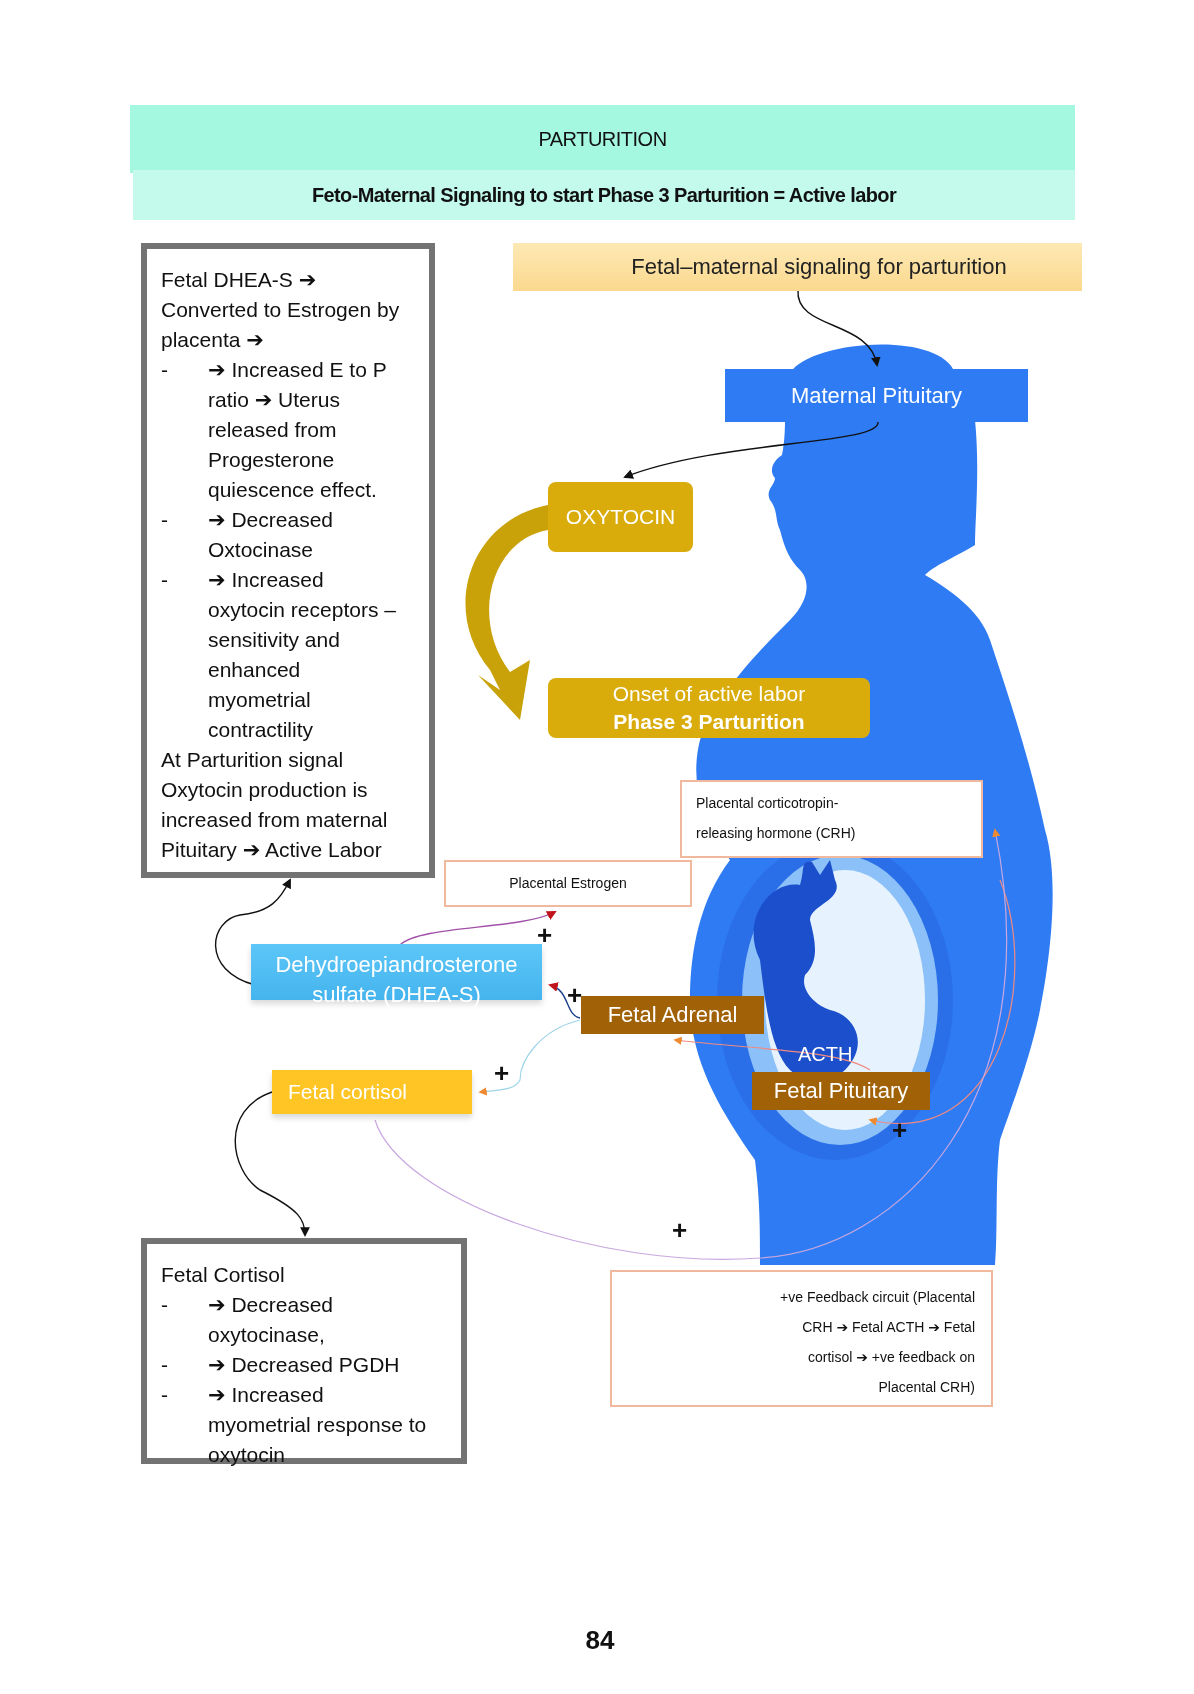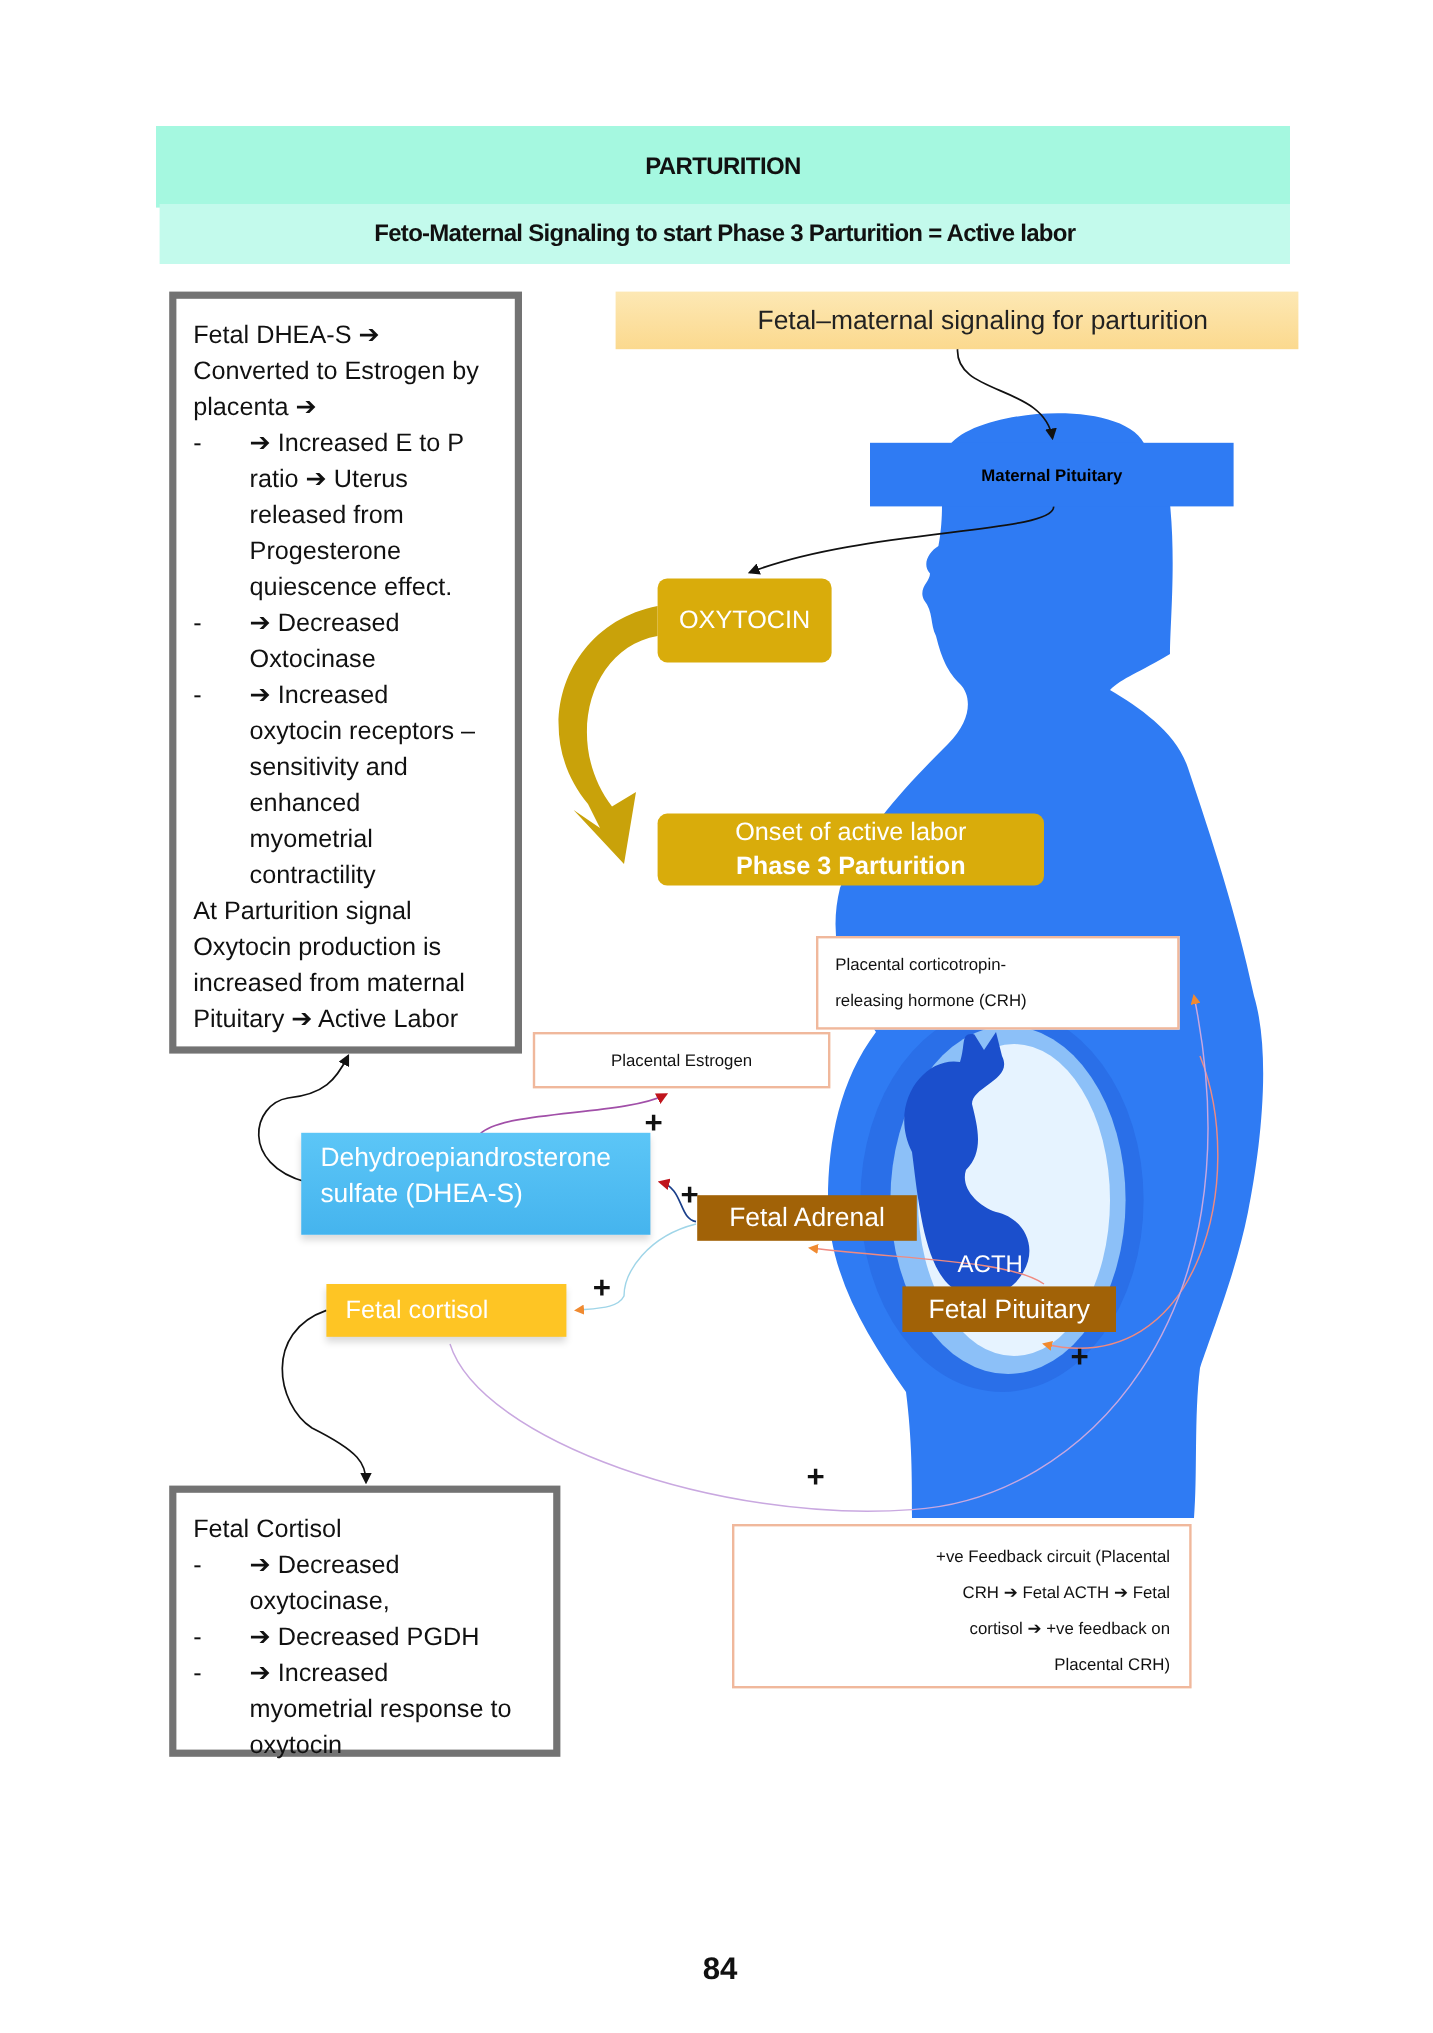--- a/index.html
+++ b/index.html
@@ -1,35 +1,35 @@
 <!DOCTYPE html>
 <html><head>
 <meta charset="utf-8">
 <style>
   html, body { margin:0; padding:0; background:#ffffff; }
   body { width:1194px; height:1694px; position:relative; overflow:hidden;
          font-family:"Liberation Sans", "DejaVu Sans", sans-serif; color:#111; }
   .abs { position:absolute; box-sizing:border-box; }
   .hdr1 { left:130px; top:105px; width:945px; height:68px; background:#a5f8e0;
           display:flex; align-items:center; justify-content:center;
-          font-weight:bold; font-size:20px; letter-spacing:-0.5px; }
+          font-weight:normal; font-size:20px; letter-spacing:-0.5px; }
   .hdr2 { left:133px; top:170px; width:942px; height:50px; background:#c3faec;
           display:flex; align-items:center; justify-content:center;
           font-weight:bold; font-size:20px; letter-spacing:-0.6px; }
   .textbox { background:#fff; border:6px solid #737373; font-size:21px; line-height:30px;
              padding:16px 14px 10px 14px; }
   .textbox .line { white-space:nowrap; }
   .textbox .item { display:flex; }
   .textbox .dash { width:47px; flex:0 0 47px; }
   .textbox .arrow { font-weight:bold; }
   .obox { background:#fff; border:2px solid #f0b89c; font-size:14px; line-height:30px; padding:6px 14px; }
   .banner { left:513px; top:243px; width:569px; height:48px;
             background:linear-gradient(#fde8b4,#fbd98e); display:flex; align-items:center; justify-content:center;
             font-size:22px; color:#222;padding-left:43px; }
-  .bluebox { background:#2f7bf3; color:#000000; display:flex; align-items:center; justify-content:center; font-size:14px;font-weight:bold; }
+  .bluebox { background:#2f7bf3; color:#ffffff; display:flex; align-items:center; justify-content:center; font-size:22px; }
   .darkbluebox { background:#a16207; color:#fff; display:flex; align-items:center; justify-content:center; font-size:22px; }
   .gold { background:#d9ac0b; color:#fff; border-radius:8px; display:flex; flex-direction:column; align-items:center; justify-content:center; font-size:21px; line-height:28px; }
   .dhea { background:linear-gradient(#5cc6f7,#45b4ee); color:#fff; font-size:22px; line-height:30px; padding:6px 16px; box-shadow:0 4px 6px rgba(0,0,0,0.15); }
   .cortisol { background:#fec524; color:#fff; font-size:21px; display:flex; align-items:center; padding-left:16px; box-shadow:0 4px 6px rgba(0,0,0,0.15); }
   .plus { font-size:26px; font-weight:bold; color:#111; line-height:1; }
   .pagenum { left:560px; top:1625px; width:80px; text-align:center; font-weight:bold; font-size:26px; }
   svg.layer { position:absolute; left:0; top:0; }
 </style>
 </head>
 <body>
@@ -142,21 +142,21 @@
 <div class="abs gold" style="left:548px; top:678px; width:322px; height:60px;">
   <span>Onset of active labor</span>
   <span style="font-weight:bold">Phase 3 Parturition</span>
 </div>
 <div class="abs obox" style="left:680px; top:780px; width:303px; height:78px;">
   <div>Placental corticotropin-</div>
   <div>releasing hormone (CRH)</div>
 </div>
 <div class="abs obox" style="left:444px; top:860px; width:248px; height:47px; text-align:center;">Placental Estrogen</div>
 <div class="abs plus" style="left:537px; top:922px;">+</div>
-<div class="abs dhea" style="left:251px; top:944px; width:291px; height:85px;">
+<div class="abs dhea" style="left:251px; top:944px; width:291px; height:56px;text-align:center;">
   <div>Dehydroepiandrosterone</div>
   <div>sulfate (DHEA-S)</div>
 </div>
 <div class="abs plus" style="left:567px; top:982px;">+</div>
 <div class="abs darkbluebox" style="left:581px; top:996px; width:183px; height:38px;">Fetal Adrenal</div>
 <div class="abs" style="left:775px; top:1043px; color:#fff; font-size:20px;margin-left:23px;">ACTH</div>
 <div class="abs darkbluebox" style="left:752px; top:1072px; width:178px; height:38px;">Fetal Pituitary</div>
 <div class="abs plus" style="left:892px; top:1117px;">+</div>
 <div class="abs plus" style="left:494px; top:1060px;">+</div>
 <div class="abs cortisol" style="left:272px; top:1070px; width:200px; height:44px;">Fetal cortisol</div>

